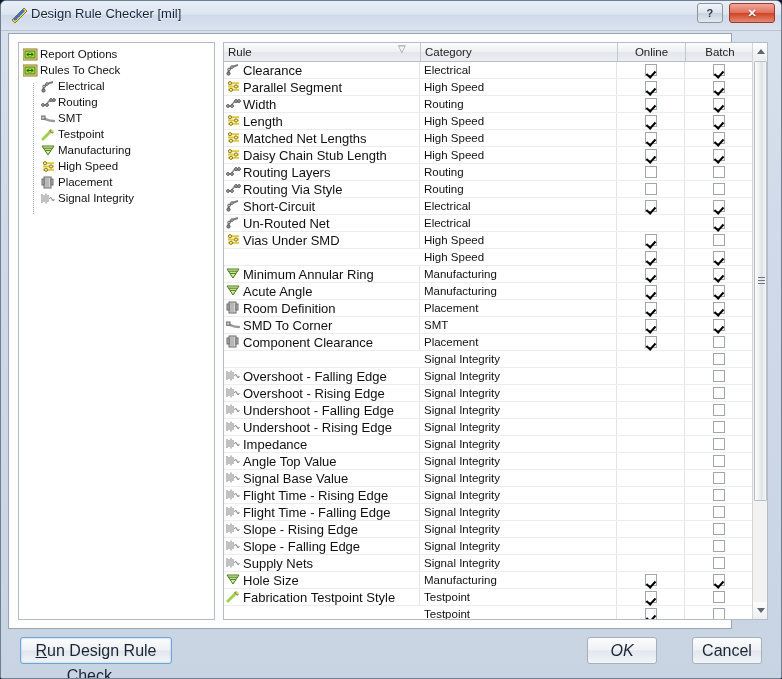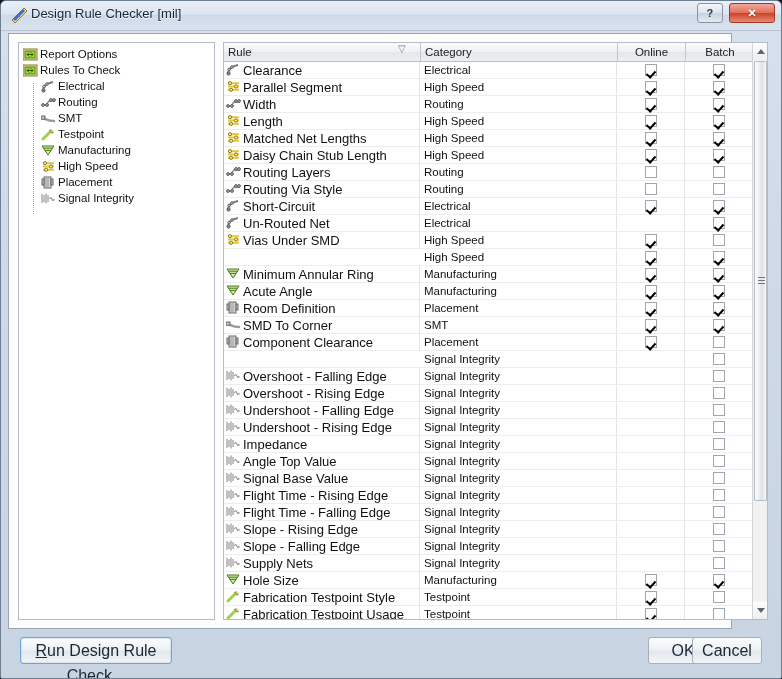--- a/index.html
+++ b/index.html
@@ -690,25 +690,20 @@
                 </svg></span><span class="rname">Fabrication Testpoint Style</span></div>
             <div class="c-cat">Testpoint</div>
             <div class="c-on">
               <span class="cb on"></span>
             </div>
             <div class="c-ba">
               <span class="cb"></span>
             </div>
           </div>
           <div class="row">
-            <div class="c-rule"><span class="ricon"><svg width="15" height="13" viewBox="0 0 15 13">
-                  <path d="M2 11 L10 3" stroke="#9fd04a" stroke-width="3" stroke-linecap="round"></path>
-                  <path d="M9 2 L12 5" stroke="#7a7a7a" stroke-width="2.4"></path>
-                  <path d="M11 1l.8 1.6L13.5 3l-1.7.5L11 5l-.6-1.5L8.8 3l1.6-.5z" fill="#e9e436"></path>
-                </svg></span><span class="rname">Fabrication Testpoint Usage</span></div>
             <div class="c-cat">Testpoint</div>
             <div class="c-on">
               <span class="cb on"></span>
             </div>
             <div class="c-ba">
               <span class="cb"></span>
             </div>
           </div>
         </div>
 
@@ -723,17 +718,17 @@
             <i></i>
           </div>
       </div>
     </div>
   </div>
 
   <div class="footer">
     <div class="btn primary" style="left:12px;top:5px;width:152px;">
       <span id="run-label"><u>R</u>un Design Rule Check...</span>
     </div>
-    <div class="btn" style="left:640px;top:5px;width:70px;">OK</div>
+    <div class="btn" style="left:579px;top:5px;width:70px;font-style:italic;">OK</div>
     <div class="btn" style="left:684px;top:5px;width:70px;">Cancel</div>
   </div>
 
 </div>
 
 </body></html>

